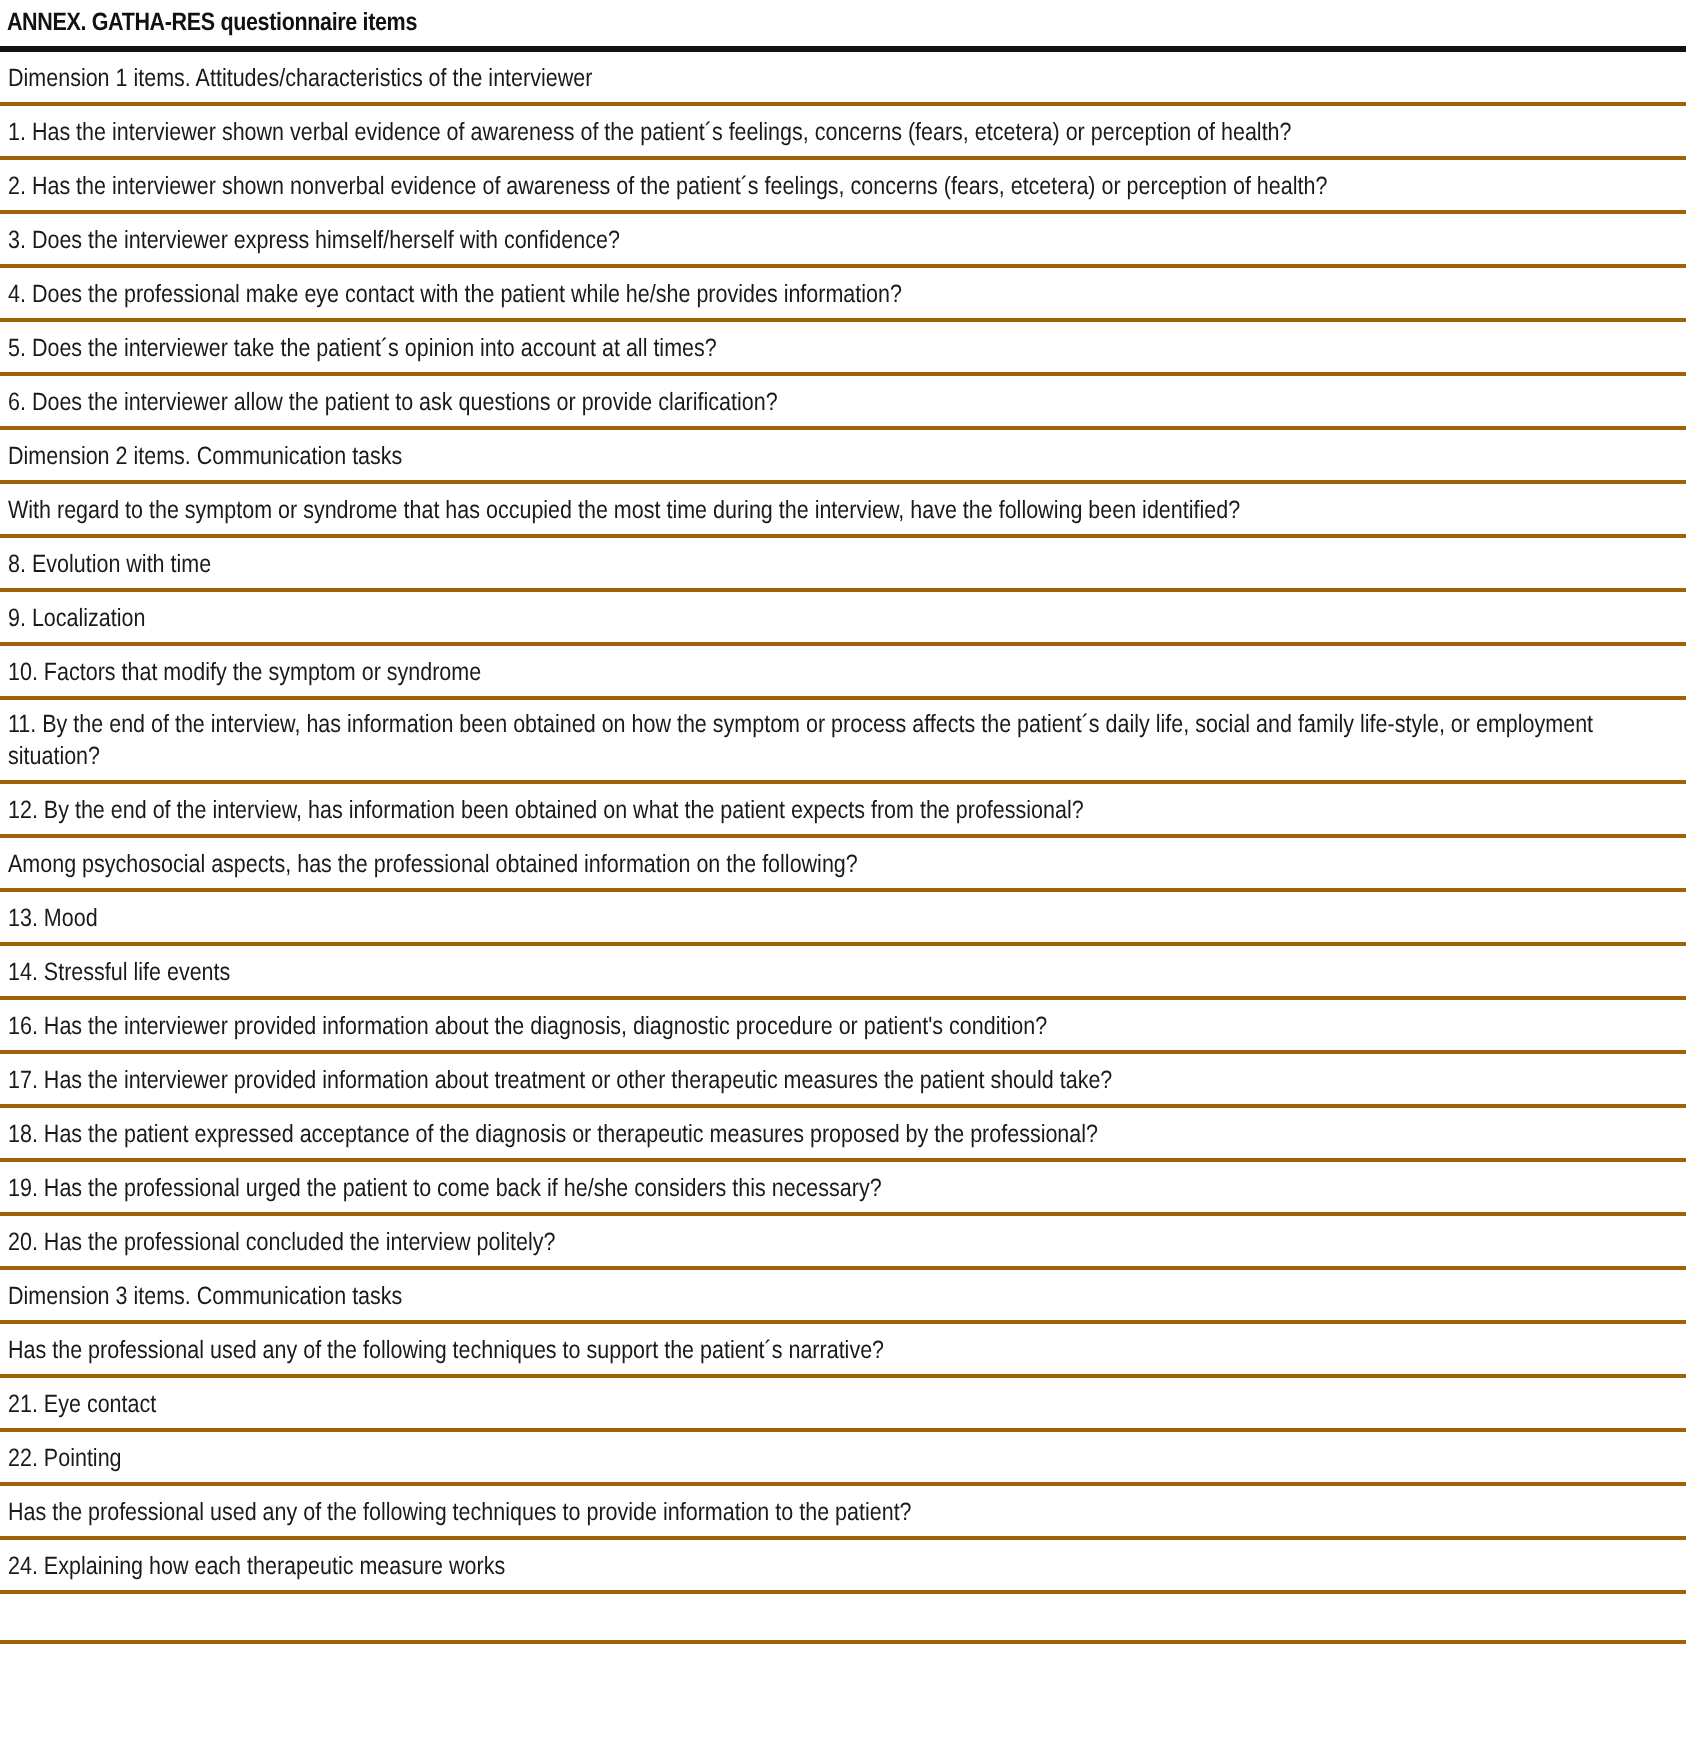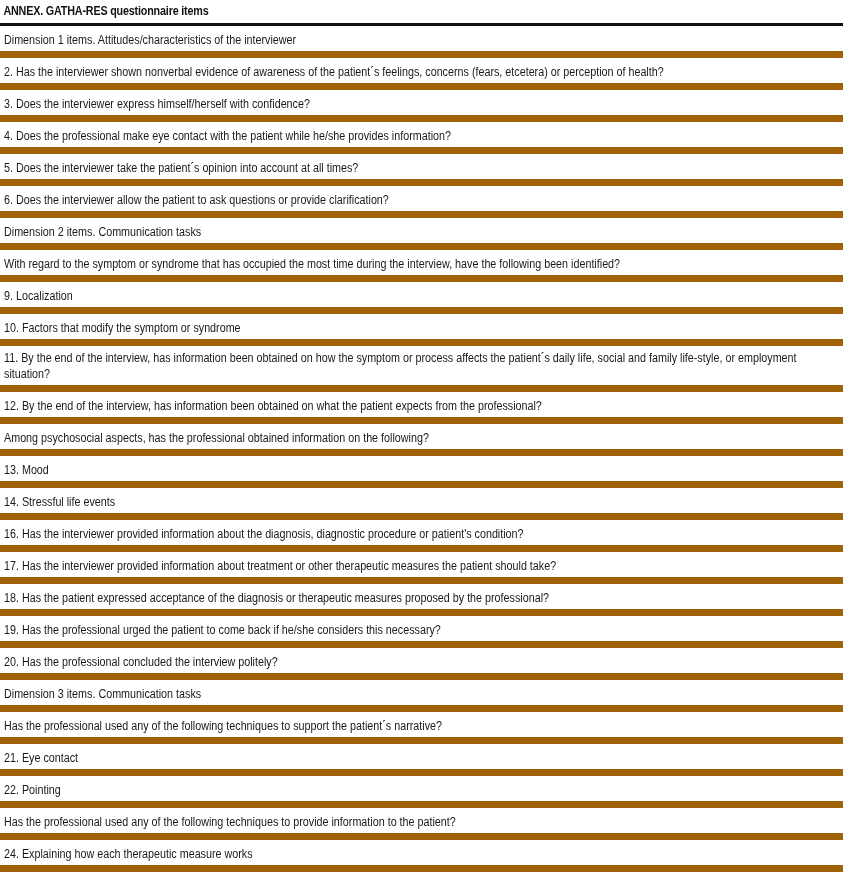--- a/index.html
+++ b/index.html
@@ -33,21 +33,21 @@
       line-height: 22px;
       padding-left: 4px;
       color: #111;
     }
     .title-rule {
       height: 3px;
       background: #111;
       margin-top: 1px;
     }
     .row {
-      border-bottom: 7px solid #a16207;
+      border-bottom: 2px solid #a16207;
       padding: 4px 0 3px 4px;
       min-height: 16px;
       box-sizing: content-box;
     }
     .row span {
       display: inline-block;
       font-size: 12.5px;
       line-height: 16px;
       transform: scaleX(0.86);
       transform-origin: left center;
@@ -59,27 +59,29 @@
     }
   </style>
 </head>
 <body>
 
 <div class="table-wrap">
   <div class="title">ANNEX. GATHA-RES questionnaire items</div>
   <div class="title-rule"></div>
   <div id="rows">
       <div class="row single"><span>Dimension 1 items. Attitudes/characteristics of the interviewer</span></div>
+      <div class="row single"><span>1. Has the interviewer shown verbal evidence of awareness of the patient´s feelings, concerns (fears, etcetera) or perception of health?</span></div>
       <div class="row single"><span>2. Has the interviewer shown nonverbal evidence of awareness of the patient´s feelings, concerns (fears, etcetera) or perception of health?</span></div>
       <div class="row single"><span>3. Does the interviewer express himself/herself with confidence?</span></div>
       <div class="row single"><span>4. Does the professional make eye contact with the patient while he/she provides information?</span></div>
       <div class="row single"><span>5. Does the interviewer take the patient´s opinion into account at all times?</span></div>
       <div class="row single"><span>6. Does the interviewer allow the patient to ask questions or provide clarification?</span></div>
       <div class="row single"><span>Dimension 2 items. Communication tasks</span></div>
       <div class="row single"><span>With regard to the symptom or syndrome that has occupied the most time during the interview, have the following been identified?</span></div>
+      <div class="row single"><span>8. Evolution with time</span></div>
       <div class="row single"><span>9. Localization</span></div>
       <div class="row single"><span>10. Factors that modify the symptom or syndrome</span></div>
       <div class="row"><span>11. By the end of the interview, has information been obtained on how the symptom or process affects the patient´s daily life, social and family life-style, or employment situation?</span></div>
       <div class="row single"><span>12. By the end of the interview, has information been obtained on what the patient expects from the professional?</span></div>
       <div class="row single"><span>Among psychosocial aspects, has the professional obtained information on the following?</span></div>
       <div class="row single"><span>13. Mood</span></div>
       <div class="row single"><span>14. Stressful life events</span></div>
       <div class="row single"><span>16. Has the interviewer provided information about the diagnosis, diagnostic procedure or patient's condition?</span></div>
       <div class="row single"><span>17. Has the interviewer provided information about treatment or other therapeutic measures the patient should take?</span></div>
       <div class="row single"><span>18. Has the patient expressed acceptance of the diagnosis or therapeutic measures proposed by the professional?</span></div>

